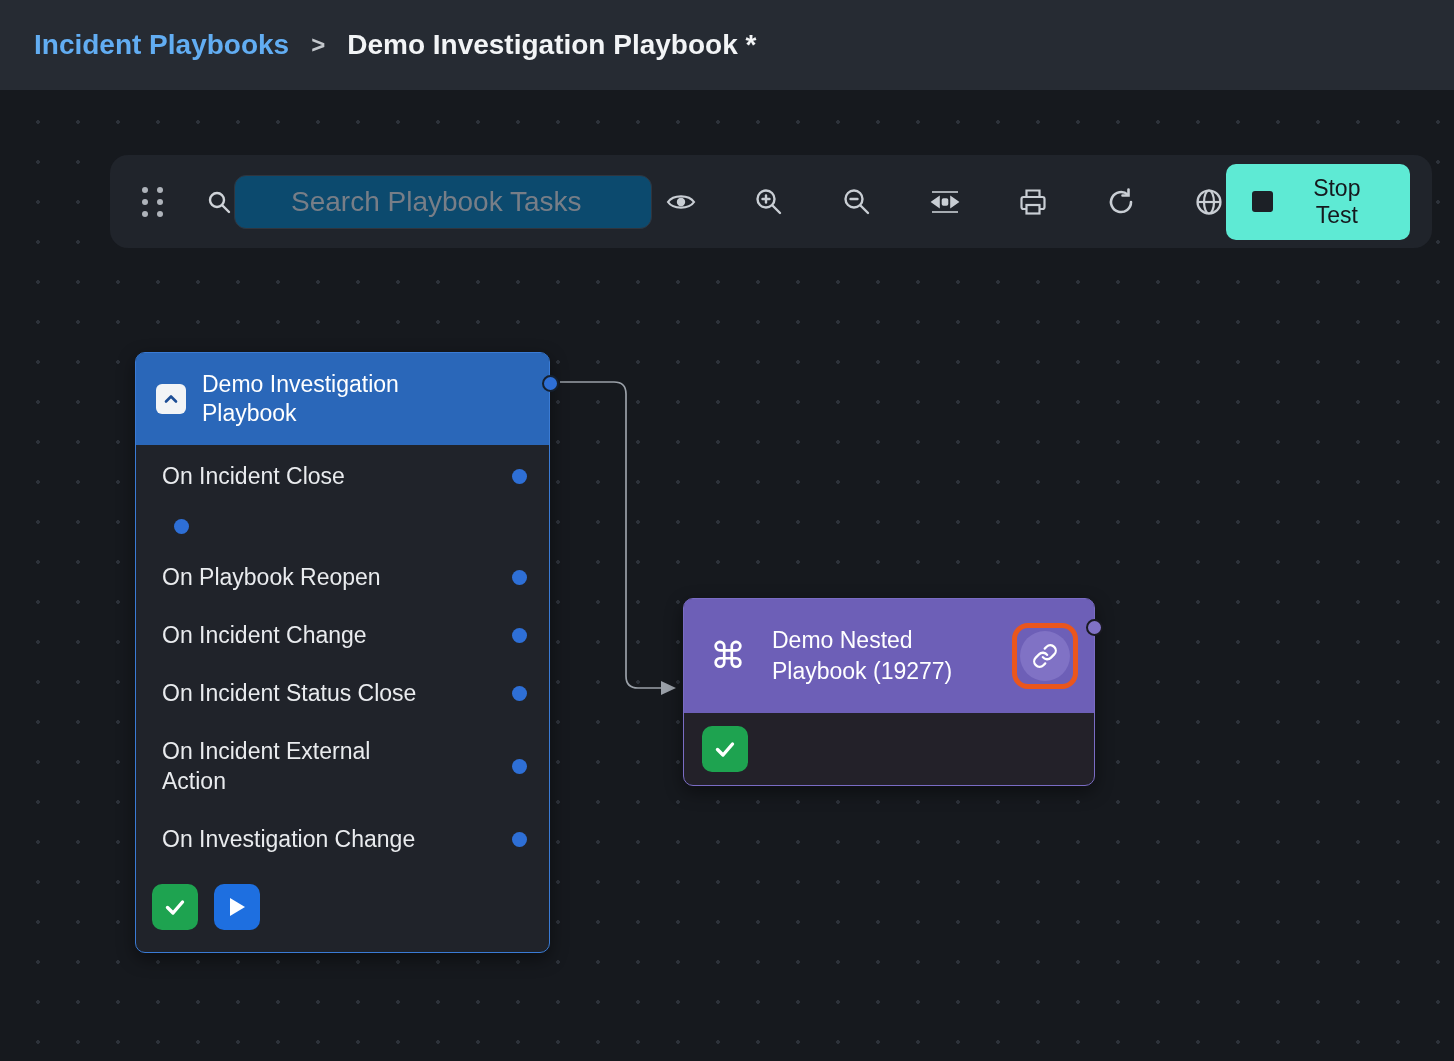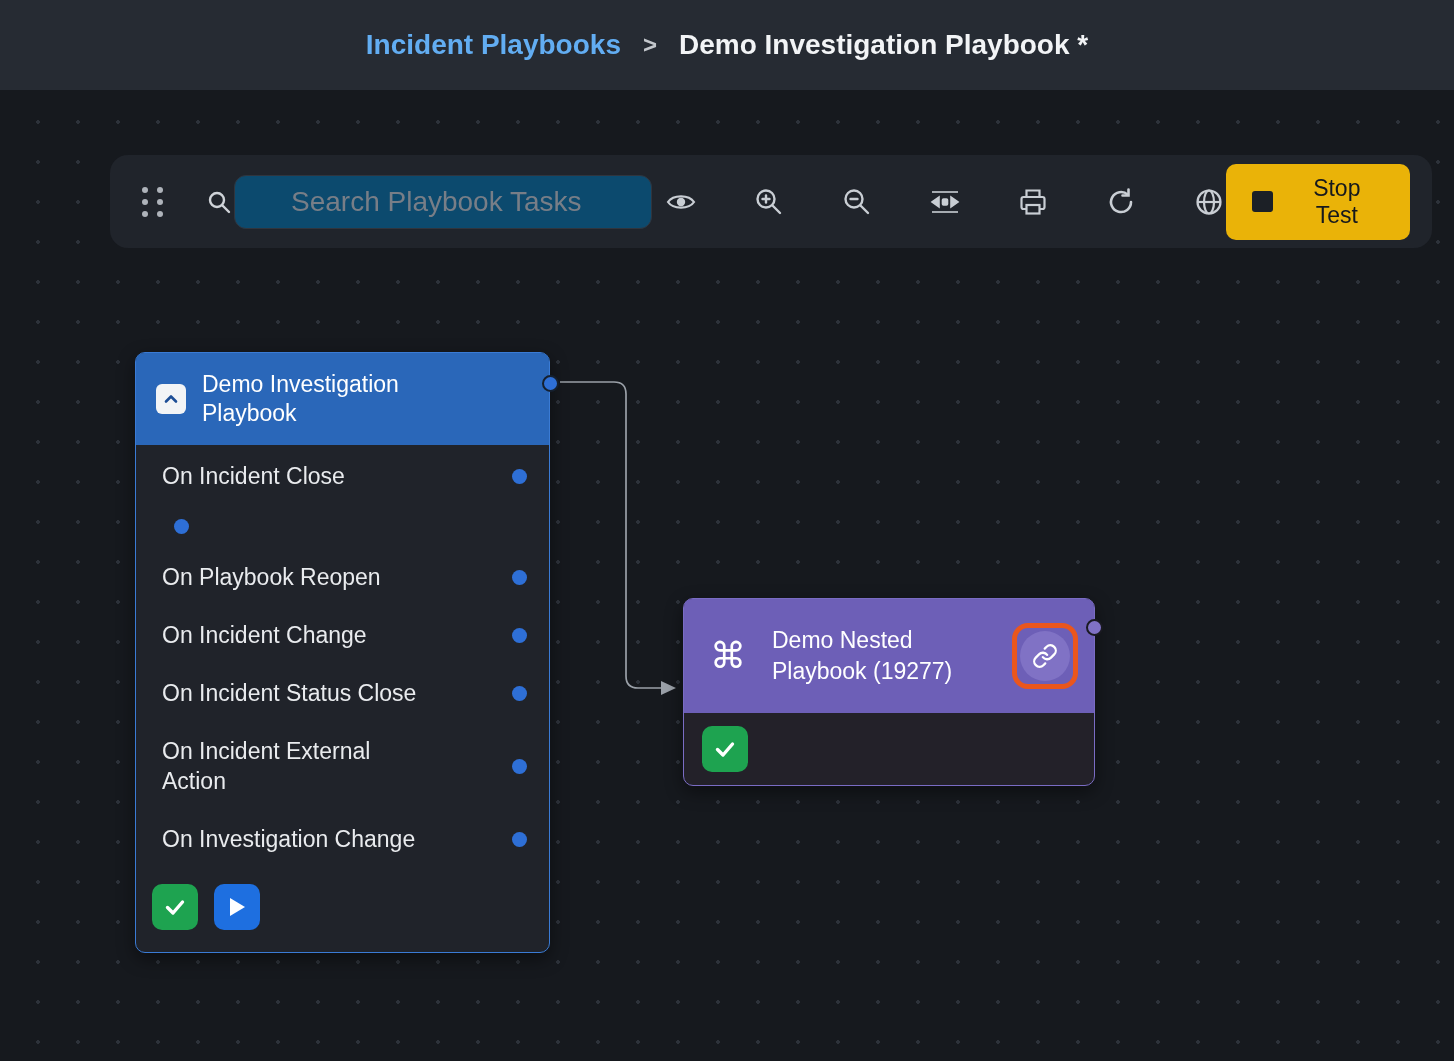--- a/index.html
+++ b/index.html
@@ -1,21 +1,21 @@
 <!DOCTYPE html>
 <html style="--breadcrumb-link: #62adf2; --node-header-blue: #2a67b9; --node-header-purple: #6d5fb7; --success-green: #1ea350; --play-blue: #1e6fe0; --highlight-orange: #ea561d; --port-blue: #2e6fd6;"><head>
 <meta charset="utf-8">
 <style>
   * { margin:0; padding:0; box-sizing:border-box; }
   html,body { width:1454px; height:1061px; overflow:hidden;
     background:#14171c; font-family:"Liberation Sans","DejaVu Sans",sans-serif; }
 
   
   .topbar { height:90px; background:#262b33; display:flex; align-items:center;
-    padding:0 34px; gap:22px;justify-content:center; }
+    padding:0 34px; gap:22px; }
   .crumb-parent { color:var(--breadcrumb-link,#62adf2); font-size:28px; font-weight:bold;
     text-decoration:none; cursor:pointer; }
   .crumb-sep { color:#c3c7cc; font-size:24px; font-weight:bold; }
   .crumb-current { color:#f2f4f6; font-size:28px; font-weight:bold; }
 
   
   .canvas { position:absolute; top:90px; left:0; right:0; bottom:0;
     background-color:#16191e;
     background-image:radial-gradient(circle,#2d323a 1.8px,transparent 2px);
     background-size:40px 40px; background-position:18px 12px; }
@@ -32,21 +32,21 @@
   .searchwrap { position:relative; width:422px; height:54px; }
   .searchwrap svg { position:absolute; left:16px; top:14px; }
   .searchwrap input { width:100%; height:100%; background:#0c4a6e; border:1px solid #30353e;
     border-radius:12px; color:#cfd3d8; font-size:28px; padding:0 16px 0 56px; outline:none;
     font-family:inherit;margin-left:44px; }
   .searchwrap input::placeholder { color:#787e87; }
   .tool-icons { display:flex; align-items:center; gap:54px; margin-left:56px; }
   .tbtn { width:34px; height:34px; display:flex; align-items:center; justify-content:center;
     cursor:pointer; }
   .stop-btn { margin-left:auto; display:flex; align-items:center; gap:17px;
-    background:#eab308; border:none; border-radius:10px; padding:11px 26px;
+    background:#5eead4; border:none; border-radius:10px; padding:11px 26px;
     font-size:23px; color:#15181d; font-family:inherit; cursor:pointer; }
   .stop-square { width:21px; height:21px; background:#1c2026; border-radius:3px; }
 
   
   .node { position:absolute; z-index:2; border-radius:10px;
     box-shadow:0 6px 18px rgba(0,0,0,.45); }
 
   .node-main { left:135px; top:262px; width:415px; background:#20232a;
     border:1px solid #3a7bd5; }
   .node-main .nhead { position:relative; background:var(--node-header-blue,#2a67b9);

